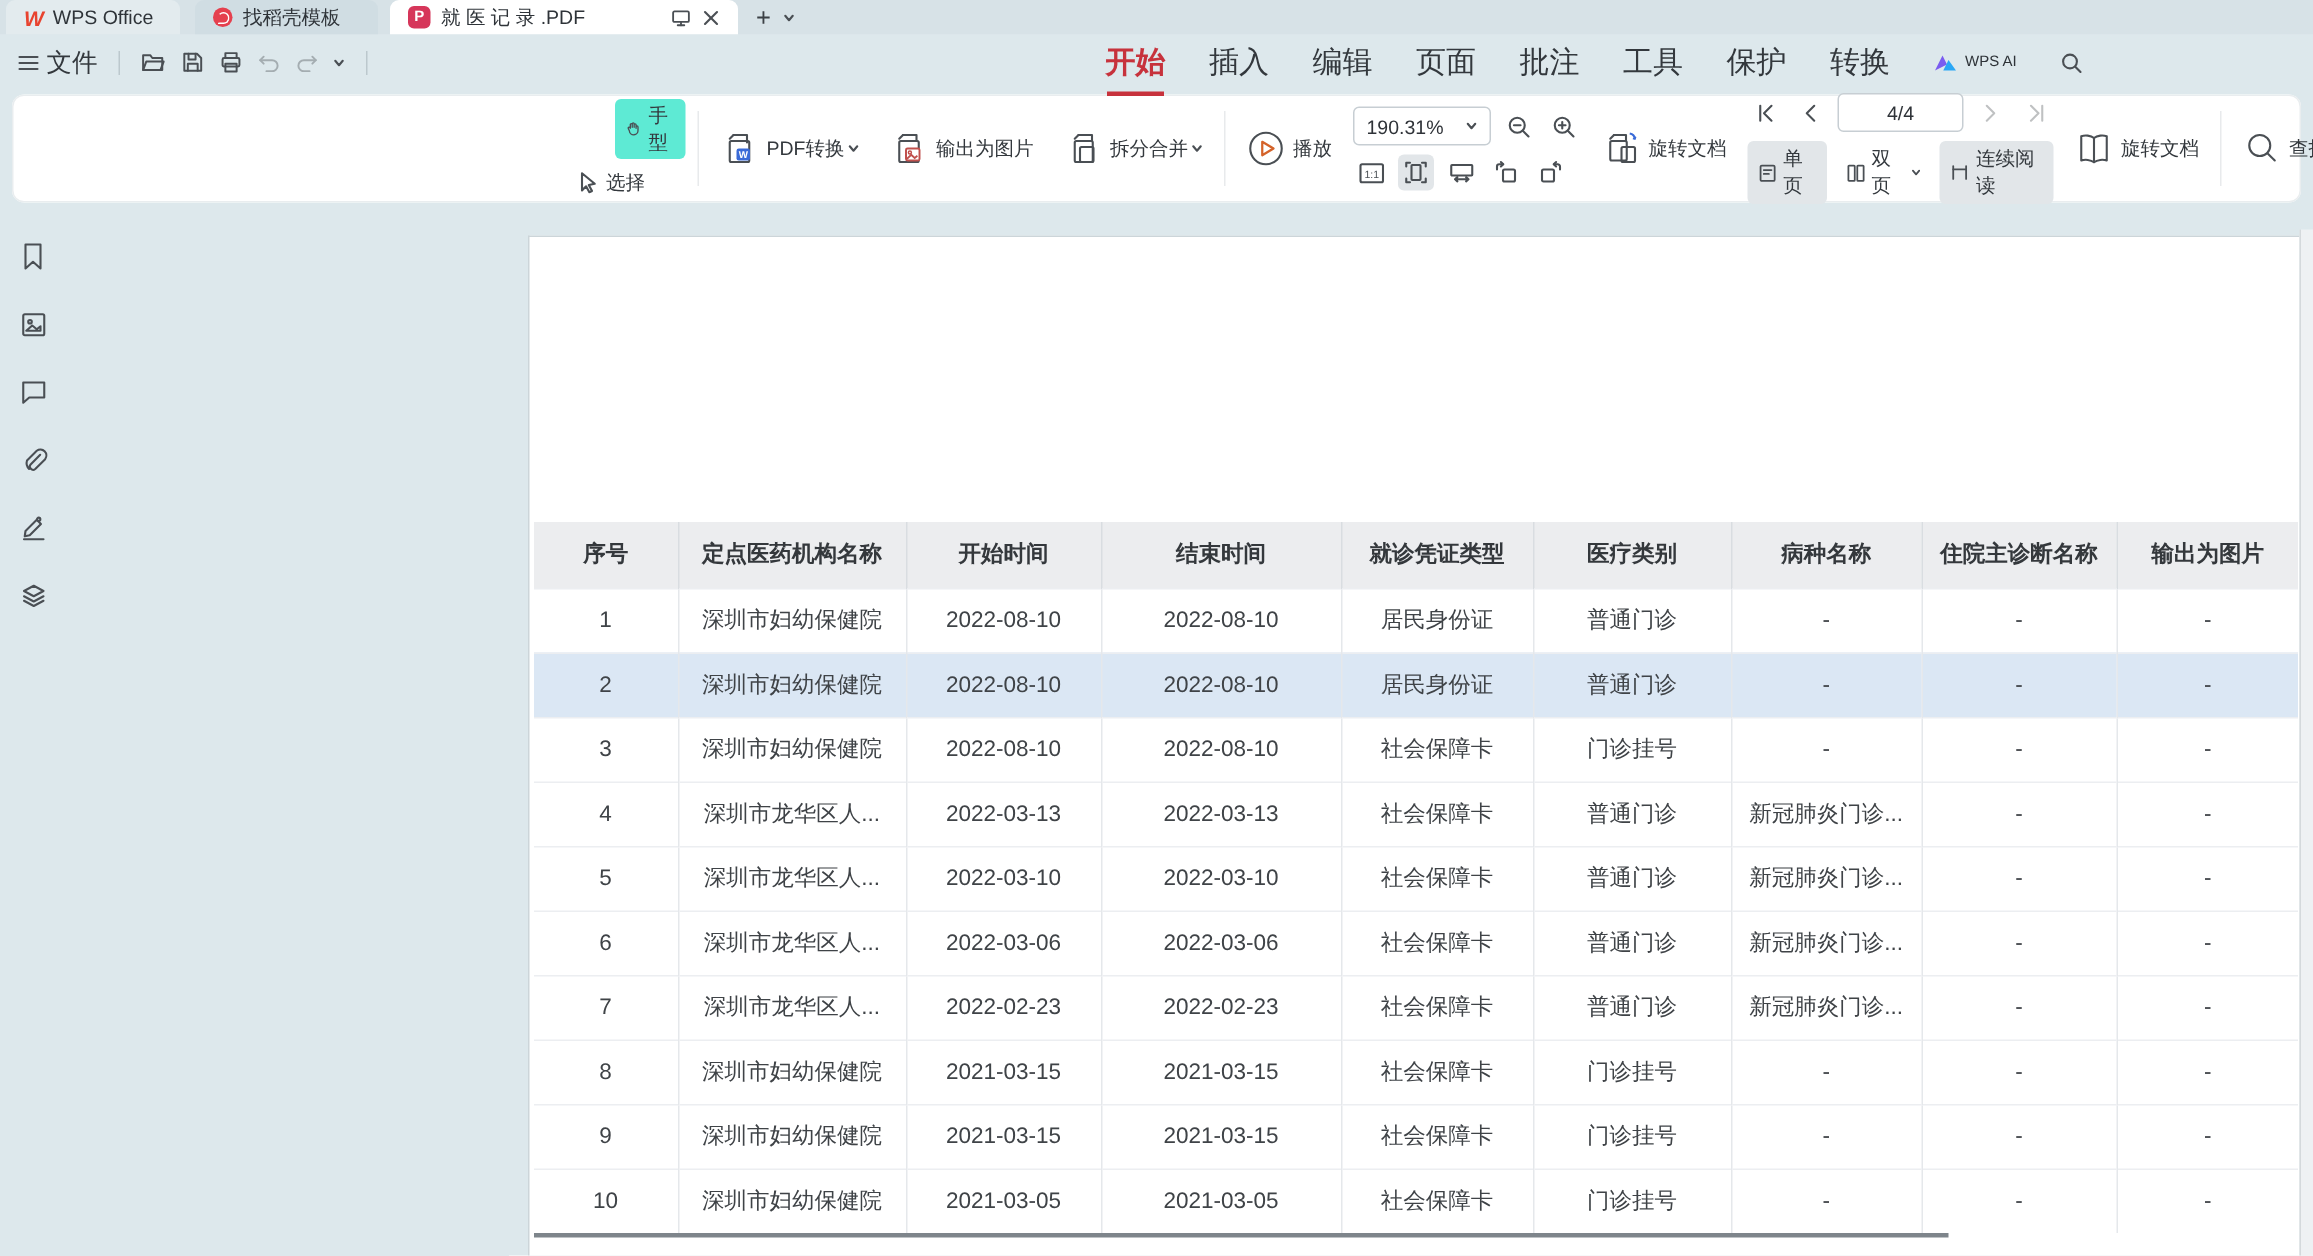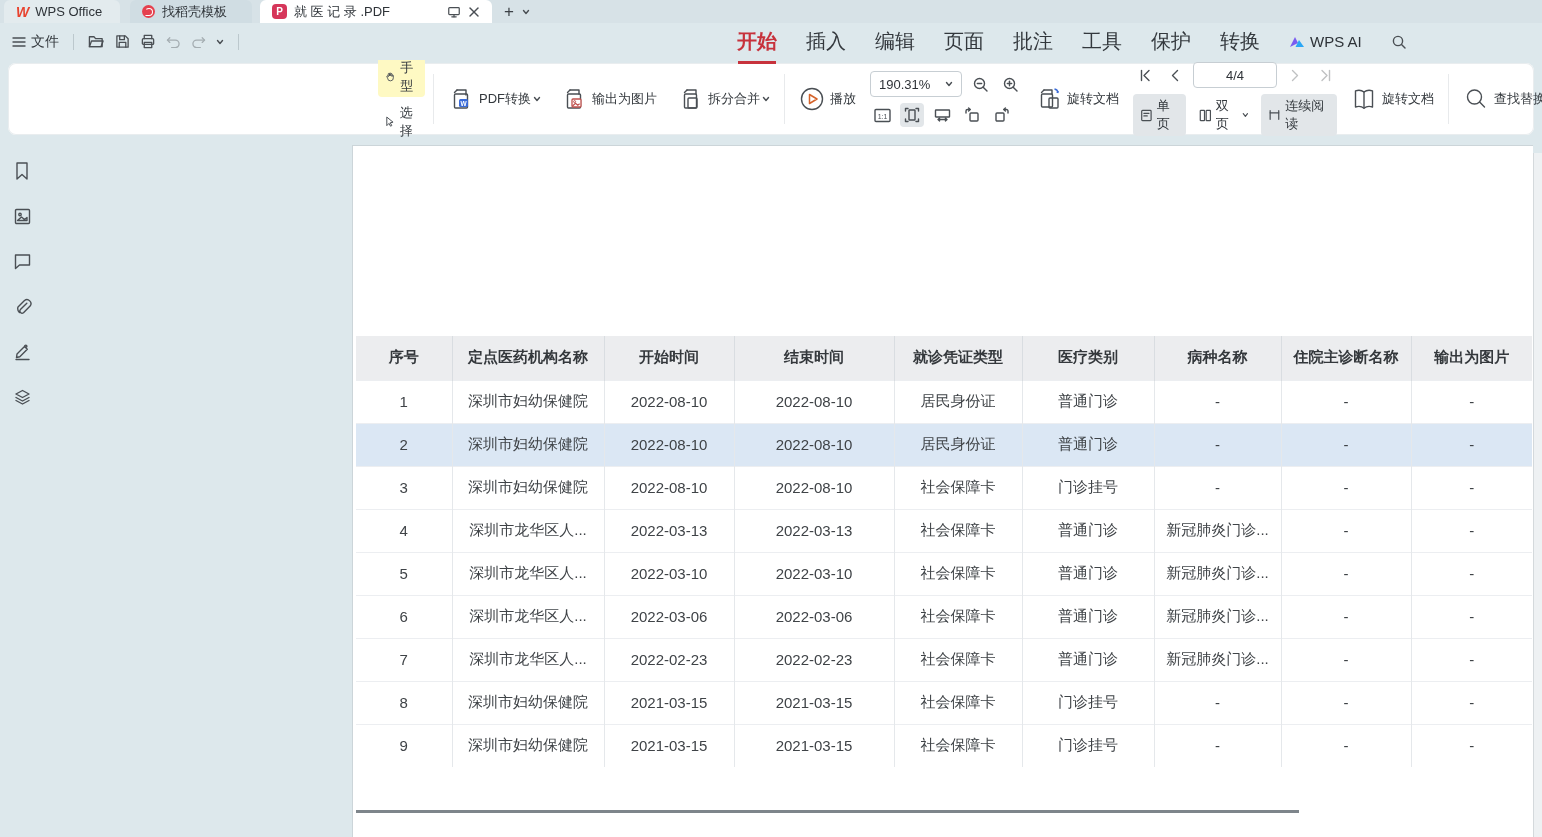--- a/index.html
+++ b/index.html
@@ -18,56 +18,56 @@
   .wps-logo { font-weight:bold; font-size:14px; color:#e8432f; font-style:italic; letter-spacing:-1px; }
   .docer-dot { width:13px; height:13px; border-radius:50%; background:#e5404e; position:relative; flex:0 0 auto; }
   .docer-dot::after { content:""; position:absolute; left:3px; top:3px; width:6px; height:6px; border:1.4px solid #fff; border-radius:50% 50% 50% 0; border-left-color:transparent; }
   .pdf-badge { width:15px; height:15px; border-radius:4px; background:#d6365a; color:#fff; font-weight:bold; font-size:10px; display:flex; align-items:center; justify-content:center; flex:0 0 auto; }
   .tab-tools { display:flex; align-items:center; gap:8px; padding-left:12px; color:#5a6066; }
   .newtab { font-size:17px; color:#3c4146; }
 
   
   .menurow { height:37px; background:#dde8ec; display:flex; align-items:center; position:relative; }
   .mleft { display:flex; align-items:center; gap:10px; padding-left:12px; }
-  .mbtn { display:flex; align-items:center; gap:5px; color:#33383d; font-size:14px; }
+  .mbtn { display:flex; align-items:center; gap:5px; color:#33383d; font-size:17px; }
   .msep { width:1px; height:16px; background:#bcc8cd; margin:0 4px; }
   .dim { opacity:.38; }
   .menus { position:absolute; left:737px; display:flex; align-items:center; gap:29px; }
   .menu-item { font-size:20px; color:#33383d; position:relative; cursor:default; }
   .menu-item.active { color:#c7323c; font-weight:bold; }
   .menu-item.active::after { content:""; position:absolute; left:1px; right:1px; bottom:-9px; height:3px; background:#c7323c; }
-  .wpsai { display:flex; align-items:center; gap:5px; font-size:15px; color:#2e3338; }
+  .wpsai { display:flex; align-items:center; gap:5px; font-size:10px; color:#2e3338; }
 
   
   .ribbon { margin:3px 8px 0 8px; height:72px; background:#ffffff; border-radius:8px; display:flex; align-items:center; padding:0 10px; gap:8px; box-shadow:0 0 0 1px #e9edef inset; }
   .rb-spacer { width:352px; flex:0 0 auto; }
   .vsep { width:1px; height:50px; background:#e8eaec; flex:0 0 auto; }
   .stack { display:flex; flex-direction:column; gap:5px; }
   .srow { display:flex; align-items:center; gap:5px; padding:2px 7px; border-radius:4px; font-size:13px; color:#33383d; }
-  .srow.sel { background:#fef9c3; }
+  .srow.sel { background:#5eead4;margin-left:32px; }
   .bigbtn { display:flex; flex-direction:row; align-items:center; justify-content:center; gap:5px; padding:4px 6px; font-size:13px; color:#33383d; flex:0 0 auto; }
   .bigbtn .lbl { display:flex; align-items:center; gap:2px; white-space:nowrap; }
   .caret { width:8px; height:8px; }
   .col2 { display:flex; flex-direction:column; gap:6px; justify-content:center; }
   .row1 { display:flex; align-items:center; gap:6px; }
   .zoombox { width:92px; height:26px; border:1px solid #c7ced3; border-radius:4px; background:#fff; display:flex; align-items:center; justify-content:space-between; padding:0 8px; font-size:13px; color:#2f3338; }
   .pagebox { width:84px; height:26px; border:1px solid #c7ced3; border-radius:4px; background:#fff; display:flex; align-items:center; justify-content:center; font-size:13px; color:#2f3338; }
   .iconbtn { width:24px; height:24px; display:flex; align-items:center; justify-content:center; border-radius:4px; }
   .iconbtn.sel { background:#e2e6e9; }
   .toggle { display:flex; align-items:center; gap:4px; padding:3px 7px; border-radius:4px; font-size:13px; color:#33383d; }
   .toggle.sel { background:#e2e6e9; }
   .gray { opacity:.35; }
 
   
   .sidebar { position:absolute; left:0; top:148px; width:44px; display:flex; flex-direction:column; align-items:center; gap:19px; padding-top:10px; }
   .sbtn { width:26px; height:26px; display:flex; align-items:center; justify-content:center; }
 
   
   .docarea { position:absolute; left:44px; top:143px; right:0; bottom:0; }
-  .page { position:absolute; left:308px; top:2px; width:1181px; bottom:0; background:#ffffff; border-left:1px solid #ccd5d9; border-top:1px solid #ccd5d9; }
+  .page { position:absolute; left:308px; top:14px; width:1181px; bottom:0; background:#ffffff; border-left:1px solid #ccd5d9; border-top:1px solid #ccd5d9; }
   .vscroll { position:absolute; right:0; top:10px; width:9px; bottom:0; background:#eef1f3; border-left:1px solid #d4d9dc; }
 
   table.rec { position:absolute; left:3px; top:190px; border-collapse:collapse; table-layout:fixed; width:1176px; font-size:15px; color:#3f4347; }
   table.rec th { background:#ecedef; font-weight:bold; color:#34383c; height:44px; border-left:1px solid #d9dde1; text-align:center; font-size:15px; }
   table.rec th:first-child { border-left:none; }
   table.rec td { height:43px; text-align:center; border-left:1px solid #e5e8eb; border-top:1px solid #eceef1; background:#fff; }
   table.rec td:first-child { border-left:none; }
   table.rec tr.hl td { background:#dbe7f4; }
   .endline { position:absolute; left:3px; top:664px; width:943px; height:3px; background:#7e858b; }
 </style>
@@ -597,18 +597,29 @@
             <td>9</td>
             <td>深圳市妇幼保健院</td>
             <td>2021-03-15</td>
             <td>2021-03-15</td>
             <td>社会保障卡</td>
             <td>门诊挂号</td>
             <td>-</td>
             <td>-</td>
             <td>-</td>
           </tr>
+          <tr>
+            <td>10</td>
+            <td>深圳市妇幼保健院</td>
+            <td>2021-03-05</td>
+            <td>2021-03-05</td>
+            <td>社会保障卡</td>
+            <td>门诊挂号</td>
+            <td>-</td>
+            <td>-</td>
+            <td>-</td>
+          </tr>
         </tbody>
     </table>
     <div class="endline"></div>
   </div>
   <div class="vscroll"></div>
 </div>
 
 </body></html>

